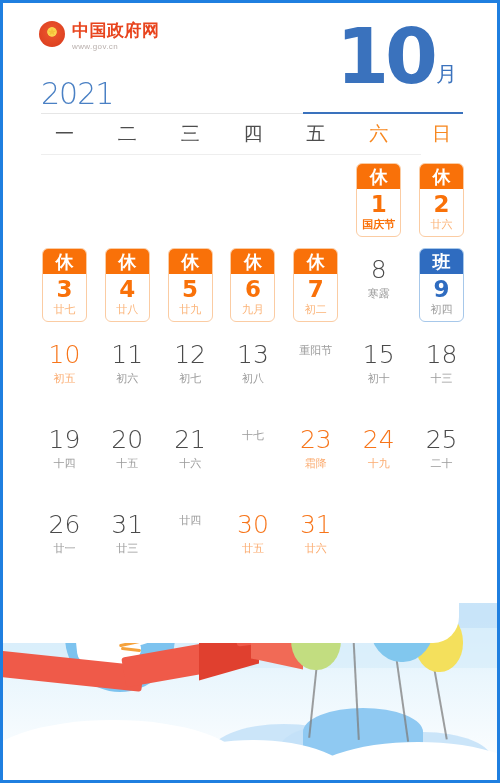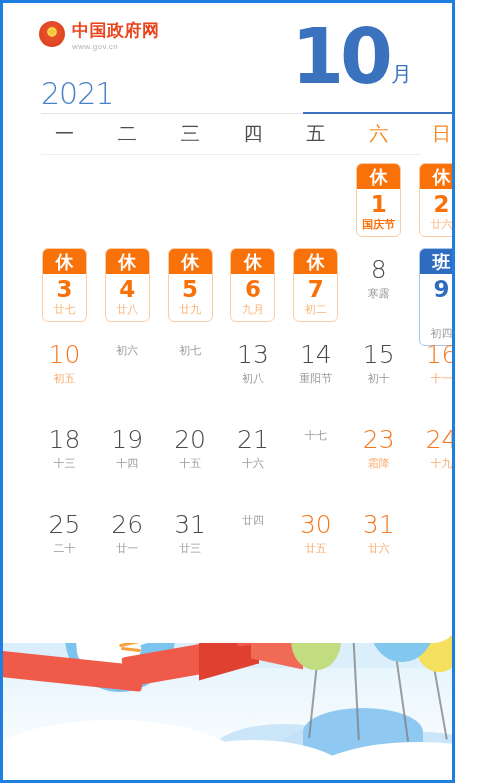--- a/index.html
+++ b/index.html
@@ -3,21 +3,21 @@
 <meta charset="utf-8">
 <style>
   * { box-sizing: border-box; margin: 0; padding: 0; }
   html, body {
     width: 500px; height: 783px;
     font-family: "Liberation Sans", "DejaVu Sans", sans-serif;
     background: #ffffff;
   }
   #frame {
     position: relative;
-    width: 455px; height: 783px;
+    width: 500px; height: 783px;
     border: 3px solid #1f7fe0;
     background: #ffffff;
     overflow: hidden;
   }
 
   
   #illustration {
     position: absolute;
     left: 0; right: 0; bottom: 0;
     height: 230px;
@@ -201,21 +201,21 @@
     font-family: "DejaVu Sans", "Liberation Sans", sans-serif;
   }
   .badge.rest { border: 1px solid #fbcca3; }
   .badge.rest .tag { background: #f97109; }
   .badge.rest .dnum { color: #f97109; }
   .badge.rest .lunar { color: #fbb377; font-family: Liberation Serif, serif; }
   .badge.rest .lunar.festival { color: #f97109; font-weight: bold; }
   .badge.work { border: 1px solid #a7c8ea; }
   .badge.work .tag { background: #2f6cc0; }
   .badge.work .dnum { color: #2f6cc0; }
-  .badge.work .lunar { color: #9b9b9b; margin-top: 24px; }
+  .badge.work .lunar { color: #9b9b9b; }
 </style>
 </head>
 <body>
 
 <div id="frame">
 
   <div id="illustration">
 
     <div class="sky-band" style="top:52px;height:26px;background:#bedff8;"></div>
     <div class="sky-band" style="top:78px;height:40px;background:#d6ecfb;"></div>
@@ -391,50 +391,45 @@
         </div>
       </div>
       <div class="cell">
         <div class="plain weekend">
           <div class="dnum">10</div>
           <div class="lunar">初五</div>
         </div>
       </div>
       <div class="cell">
         <div class="plain">
+          <div class="dnum">11</div>
           <div class="lunar">初六</div>
         </div>
       </div>
       <div class="cell">
         <div class="plain">
+          <div class="dnum">12</div>
           <div class="lunar">初七</div>
         </div>
       </div>
       <div class="cell">
         <div class="plain">
           <div class="dnum">13</div>
           <div class="lunar">初八</div>
         </div>
       </div>
       <div class="cell">
         <div class="plain">
-          <div class="dnum">14</div>
           <div class="lunar">重阳节</div>
         </div>
       </div>
       <div class="cell">
         <div class="plain">
           <div class="dnum">15</div>
           <div class="lunar">初十</div>
-        </div>
-      </div>
-      <div class="cell">
-        <div class="plain weekend">
-          <div class="dnum">16</div>
-          <div class="lunar">十一</div>
         </div>
       </div>
       <div class="cell">
         <div class="plain">
           <div class="dnum">18</div>
           <div class="lunar">十三</div>
         </div>
       </div>
       <div class="cell">
         <div class="plain">

